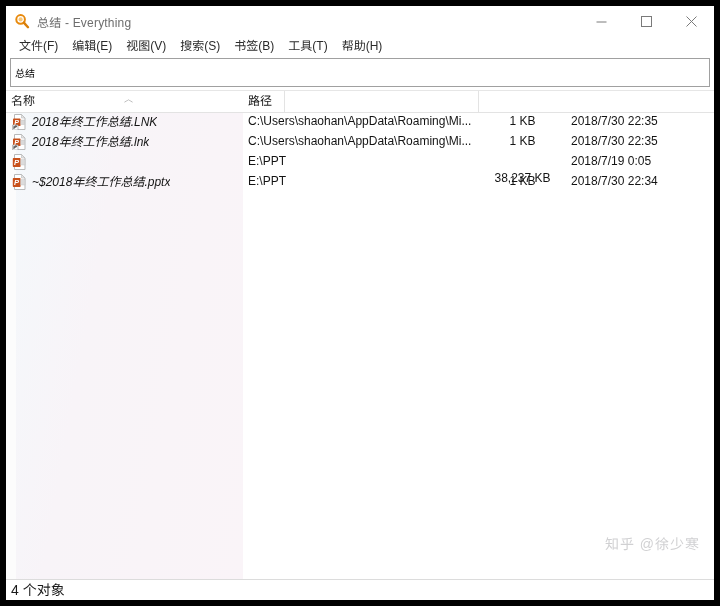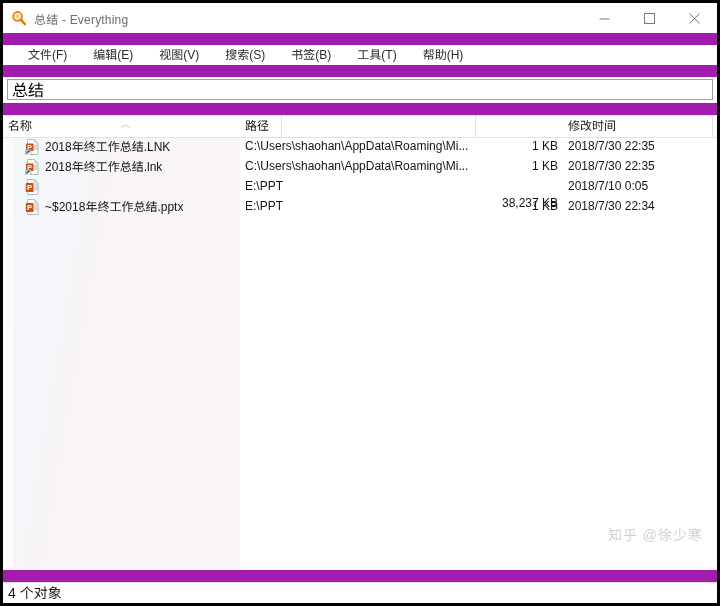--- a/index.html
+++ b/index.html
@@ -13,26 +13,25 @@
     height: 606px;
     overflow: hidden;
     font-family: "Liberation Sans", "DejaVu Sans", sans-serif;
     -webkit-font-smoothing: antialiased;
   }
 
   #app-window {
     position: relative;
     width: 720px;
     height: 606px;
-    background: #a21caf;
+    background: #0369a1;
     box-sizing: border-box;
-    border: 3px solid #000000;
+    border: 6px solid #000000;
     display: flex;
     flex-direction: column;
-    gap: 12px;
   }
 
   
   #titlebar {
     height: 30px;
     min-height: 30px;
     background: #ffffff;
     display: flex;
     align-items: center;
     position: relative;
@@ -80,37 +79,36 @@
     background: #ffffff;
     user-select: none;
   }
   .menu-item {
     font-size: 12px;
     color: #2b2b2b;
     padding: 2px 7px 3px 7px;
     white-space: nowrap;
     cursor: default;
     line-height: 14px;
-    margin-left: 12px;
   }
 
   
   #searchbar-wrap {
     padding: 2px 4px 3px 4px;
     background: #ffffff;
   }
   #search-input {
     box-sizing: border-box;
     display: block;
     width: 100%;
-    height: 21px;
+    height: 29px;
     border: 1px solid #a0a0a0;
     background: #ffffff;
     font-family: "Liberation Sans", "DejaVu Sans", sans-serif;
-    font-size: 16px;
+    font-size: 10px;
     color: #000000;
     padding: 1px 4px 2px 4px;
     outline: none;
     line-height: 17px;
   }
 
   
   #content {
     flex: 1;
     position: relative;
@@ -195,28 +193,29 @@
     height: 20px;
     box-sizing: border-box;
     font-size: 12px;
     color: #141414;
     line-height: 19px;
     padding: 0 5px;
     white-space: nowrap;
     overflow: hidden;
     text-overflow: clip;
   }
-  .cell.right-align { text-align: right; }
+  .cell.right-align { text-align: center; }
 
   .cell-name {
     left: 0;
     width: 237px;
-    padding-left: 22px;
+    padding-left: 6px;
     display: flex;
     align-items: center;
+    font-style: italic;
   }
   .file-icon {
     width: 16px;
     height: 16px;
     flex: none;
     margin-right: 4px;
     position: relative;
   }
   .file-icon svg { display: block; }
   .name-text {
@@ -310,23 +309,20 @@
     <div id="left-edge-shade"></div>
     <div id="name-column-tint"></div>
 
     <div id="col-header">
       <div class="col-head" style="left:0; width:279px;">
         <span>名称</span>
         <span class="sort-arrow">︿</span>
       </div>
       <div class="col-head" style="left:237px; width:236px;">
         <span>路径</span>
-      </div>
-      <div class="col-head" style="left:560px; width:150px;">
-        <span>修改时间</span>
       </div>
     </div>
 
     <div id="rows">
 
       <div class="row">
         <div class="cell cell-name">
           <span class="file-icon">
             <svg width="16" height="16" viewBox="0 0 16 16">
               <path d="M2.5 0.5 H9.5 L13 4 V15.5 H2.5 Z" fill="#ffffff" stroke="#b9b9b9" stroke-width="1"></path>
@@ -372,21 +368,21 @@
               <path d="M2.5 0.5 H9.5 L13 4 V15.5 H2.5 Z" fill="#ffffff" stroke="#b9b9b9" stroke-width="1"></path>
               <path d="M9.5 0.5 L13 4 H9.5 Z" fill="#e4e4e4" stroke="#b9b9b9" stroke-width="0.6"></path>
               <rect x="0.8" y="4" width="7.8" height="9" rx="0.8" fill="#c8501a"></rect>
               <text x="2.1" y="11.1" font-family="Liberation Sans, sans-serif" font-size="7.6" fill="#ffffff" font-weight="bold">P</text>
               <rect x="8.8" y="5.6" width="4.2" height="5.4" fill="#dcdcdc" stroke="#bdbdbd" stroke-width="0.4"></rect>
             </svg>
           </span>
         </div>
         <div class="cell" style="left:237px; width:236px;">E:\PPT</div>
         <div class="cell right-align" style="left:473px; width:87px;margin-top:17px;">38,237 KB</div>
-        <div class="cell" style="left:560px; width:150px;">2018/7/10 0:05</div>
+        <div class="cell" style="left:560px; width:150px;">2018/7/19 0:05</div>
       </div>
 
       <div class="row">
         <div class="cell cell-name">
           <span class="file-icon">
             <svg width="16" height="16" viewBox="0 0 16 16">
               <path d="M2.5 0.5 H9.5 L13 4 V15.5 H2.5 Z" fill="#ffffff" stroke="#b9b9b9" stroke-width="1"></path>
               <path d="M9.5 0.5 L13 4 H9.5 Z" fill="#e4e4e4" stroke="#b9b9b9" stroke-width="0.6"></path>
               <rect x="0.8" y="4" width="7.8" height="9" rx="0.8" fill="#c8501a"></rect>
               <text x="2.1" y="11.1" font-family="Liberation Sans, sans-serif" font-size="7.6" fill="#ffffff" font-weight="bold">P</text>

